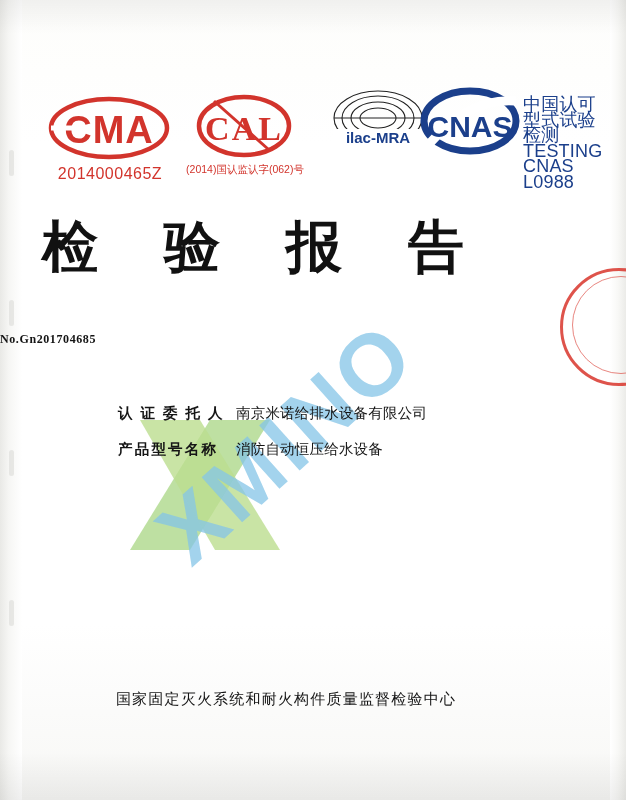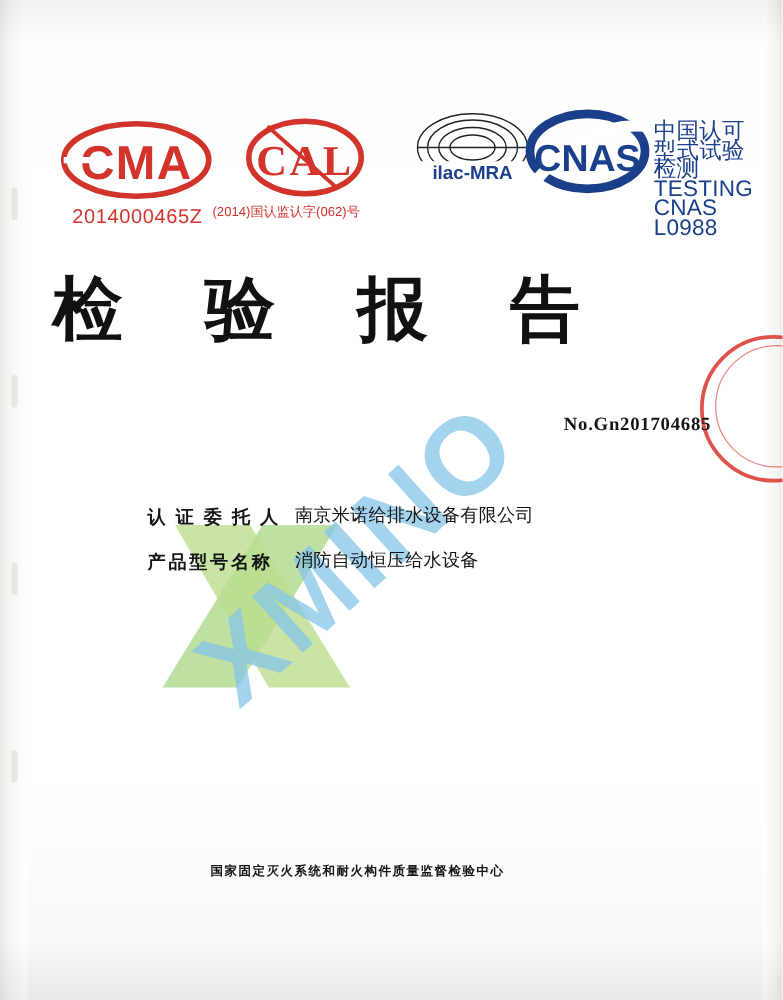--- a/index.html
+++ b/index.html
@@ -79,20 +79,21 @@
     font-size: 16px;
     letter-spacing: .5px;
     color: #d2342c;
     font-family: "Liberation Sans", sans-serif;
   }
   .logo-cal { position: absolute; left: 196px; top: 18px; }
   .cal-text {
     position: absolute;
     left: 170px; top: 88px;
     width: 150px;
+    text-align: center;
     font-size: 10.5px;
     color: #d2342c;
     font-family: "Liberation Sans", sans-serif;
   }
   .logo-cnas { position: absolute; left: 330px; top: 10px; }
   .cnas-side {
     position: absolute;
     left: 523px; top: 22px;
     font-size: 18px;
     line-height: 15.5px;
@@ -112,24 +113,24 @@
     font-size: 56px;
     letter-spacing: 26px;
     text-indent: 26px;
     color: #111111;
   }
 
   .report-no {
     position: absolute;
     left: 0; top: 332px;
     width: 569px;
-    text-align: right;
+    text-align: left;
     font-family: "Liberation Serif", serif;
     font-weight: bold;
-    font-size: 15px;
+    font-size: 12px;
     letter-spacing: .6px;
     color: #141414;
   }
 
   
   .fields {
     position: absolute;
     left: 118px;
     top: 404px;
     width: 420px;
@@ -163,22 +164,22 @@
     letter-spacing: 0px;
   }
 
   
   .footer {
     position: absolute;
     left: 0; top: 690px;
     width: 572px;
     text-align: center;
     font-family: "Liberation Serif", serif;
-    font-weight: bold;
-    font-size: 10px;
+    font-weight: normal;
+    font-size: 15px;
     letter-spacing: 1.2px;
     color: #141414;
   }
 
   
   .seal {
     position: absolute;
     right: -52px;
     top: 268px;
     width: 112px;

